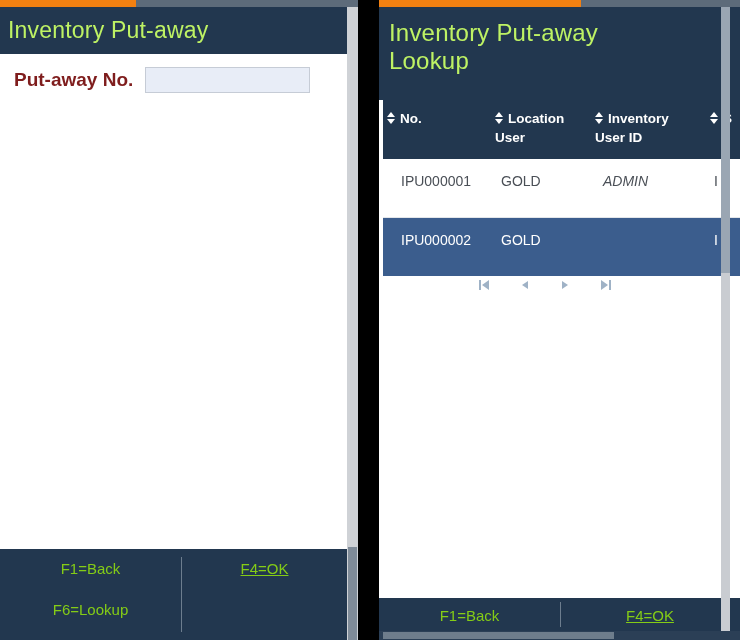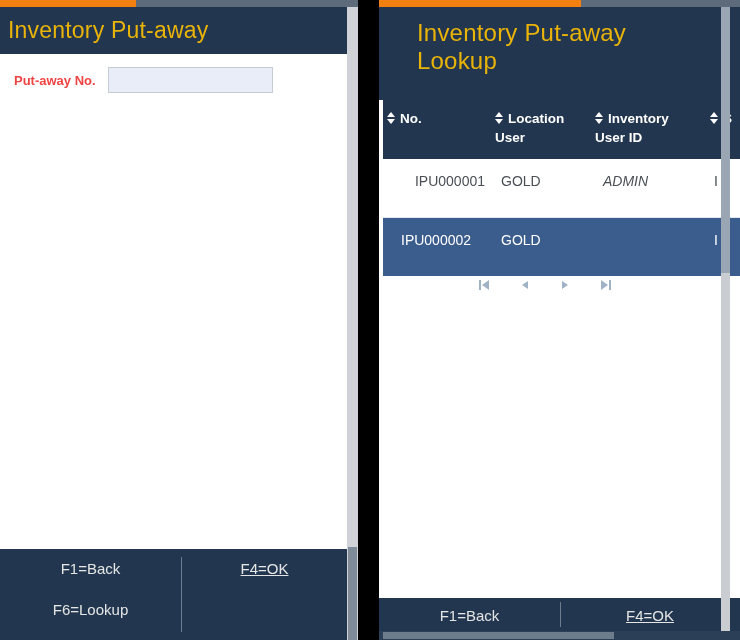--- a/index.html
+++ b/index.html
@@ -40,21 +40,21 @@
 
   .panel-header {
     position: absolute;
     left: 0; right: 0;
     background: #22374f;
     color: #eef2f6;
     font-weight: 400;
   }
 
   .panel-title {
-    color: #eab308;
+    color: #bef264;
     font-weight: 400;
     letter-spacing: .2px;
     line-height: 1.18;
   }
 
   .panel-body {
     position: absolute;
     background: #ffffff;
   }
 
@@ -80,39 +80,39 @@
   }
   .footer-col.col-left { flex: 0 0 181px; }
   .footer-divider {
     position: absolute;
     top: 8px; bottom: 8px;
     left: 181px;
     width: 1px;
     background: #6d7d8e;
   }
   .fkey {
-    color: #e5e5e5;
+    color: #84cc16;
     font-size: 15px;
     line-height: 1;
     text-align: center;
     white-space: nowrap;
     font-family: "Liberation Sans", sans-serif;
   }
   .fkey.underline { text-decoration: underline; }
 
   
   .form-row {
     position: absolute;
     display: flex;
     align-items: center;
   }
   .form-label {
-    font-size: 13px;
+    font-size: 19px;
     font-weight: bold;
-    color: #ef4444;
+    color: #7f1d1d;
     white-space: nowrap;
     font-family: "Liberation Sans", sans-serif;
   }
   .form-input {
     border: 1px solid #c6ccd6;
     background: #e8edf7;
     height: 26px;
     outline: none;
     font-size: 13px;
     padding: 0 6px;
@@ -276,21 +276,21 @@
     </div>
   </div>
 
   <div class="panel" style="left:379px; top:0; width:361px; height:640px; background:#ffffff;">
 
     <div class="progress-track">
       <div class="progress-fill" style="width:56%;"></div>
     </div>
 
     <div class="panel-header" style="top:7px; height:93px; padding:12px 10px 0 10px;">
-      <div class="panel-title" style="font-size:24px; max-width:250px;margin-left:28px;">Inventory Put-away Lookup</div>
+      <div class="panel-title" style="font-size:24px; max-width:250px;">Inventory Put-away Lookup</div>
     </div>
 
     <table class="lookup-table" style="top:100px; left:4px; width:400px;">
       <colgroup>
         <col style="width:108px">
         <col style="width:100px">
         <col style="width:115px">
         <col style="width:77px">
       </colgroup>
       <thead>
@@ -304,21 +304,21 @@
           <th>
             <span class="sort-icon"></span><span>Inventory User ID</span>
           </th>
           <th>
             <span class="sort-icon"></span><span>S</span>
           </th>
         </tr>
       </thead>
       <tbody>
         <tr class="row-h">
-          <td style="padding-left:18px;text-align:right;">IPU000001</td>
+          <td style="padding-left:18px;">IPU000001</td>
           <td style="padding-left:10px;">GOLD</td>
           <td style="padding-left:12px;font-style:italic;">ADMIN</td>
           <td style="padding-left:8px;">I</td>
         </tr>
         <tr class="row-h selected">
           <td style="padding-left:18px;">IPU000002</td>
           <td style="padding-left:10px;">GOLD</td>
           <td style="padding-left:12px;"></td>
           <td style="padding-left:8px;">I</td>
         </tr>

